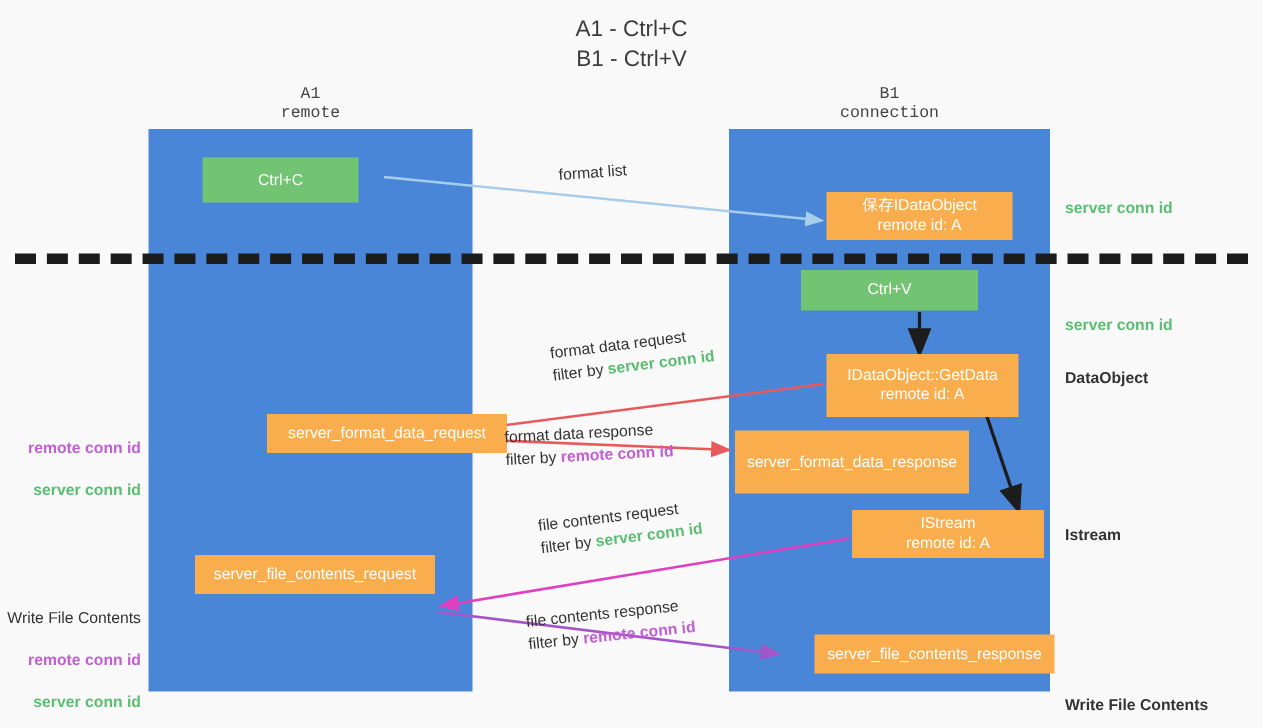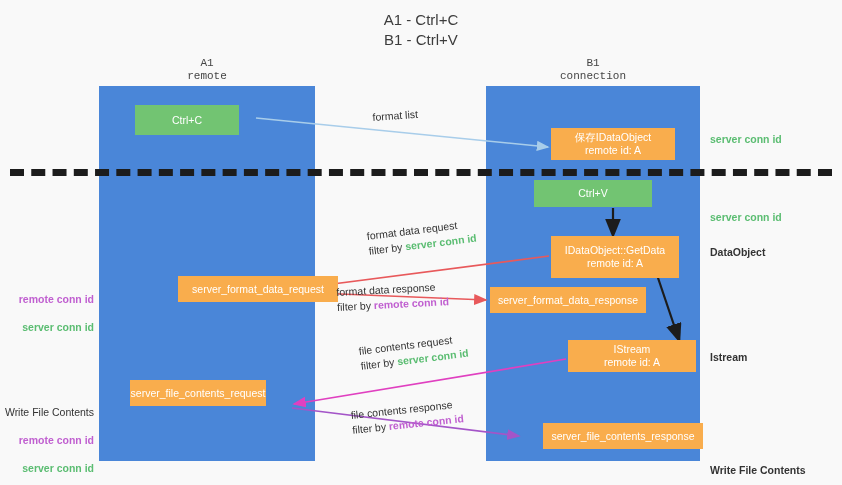--- a/index.html
+++ b/index.html
@@ -76,23 +76,23 @@
     padding: 2px 4px;
   }
   .node.green  { background: #72c472; }
   .node.orange { background: #f9ad4d; }
 
   #node-ctrlc   { left: 135px; top: 105px; width: 104px; height: 30px; }
   #node-save    { left: 551px; top: 128px; width: 124px; height: 32px; }
   #node-ctrlv   { left: 534px; top: 180px; width: 118px; height: 27px; }
   #node-getdata { left: 551px; top: 236px; width: 128px; height: 42px; }
   #node-fdreq   { left: 130px; top: 276px; width: 160px; height: 26px; margin-left: 48px; }
-  #node-fdresp  { left: 490px; top: 287px; width: 156px; height: 26px; }
+  #node-fdresp  { left: 490px; top: 287px; width: 156px; height: 42px; }
   #node-istream { left: 568px; top: 340px; width: 128px; height: 32px; }
-  #node-fcreq   { left: 130px; top: 380px; width: 136px; height: 26px; }
+  #node-fcreq   { left: 130px; top: 370px; width: 160px; height: 26px; }
   #node-fcresp  { left: 523px; top: 423px; width: 160px; height: 26px; margin-left: 20px; }
 
   
   .side-note {
     position: absolute;
     font-size: 10.5px;
     line-height: 14px;
     white-space: pre-line;
   }
   .side-note.green-txt { color: #5bbd72; font-weight: bold; }

